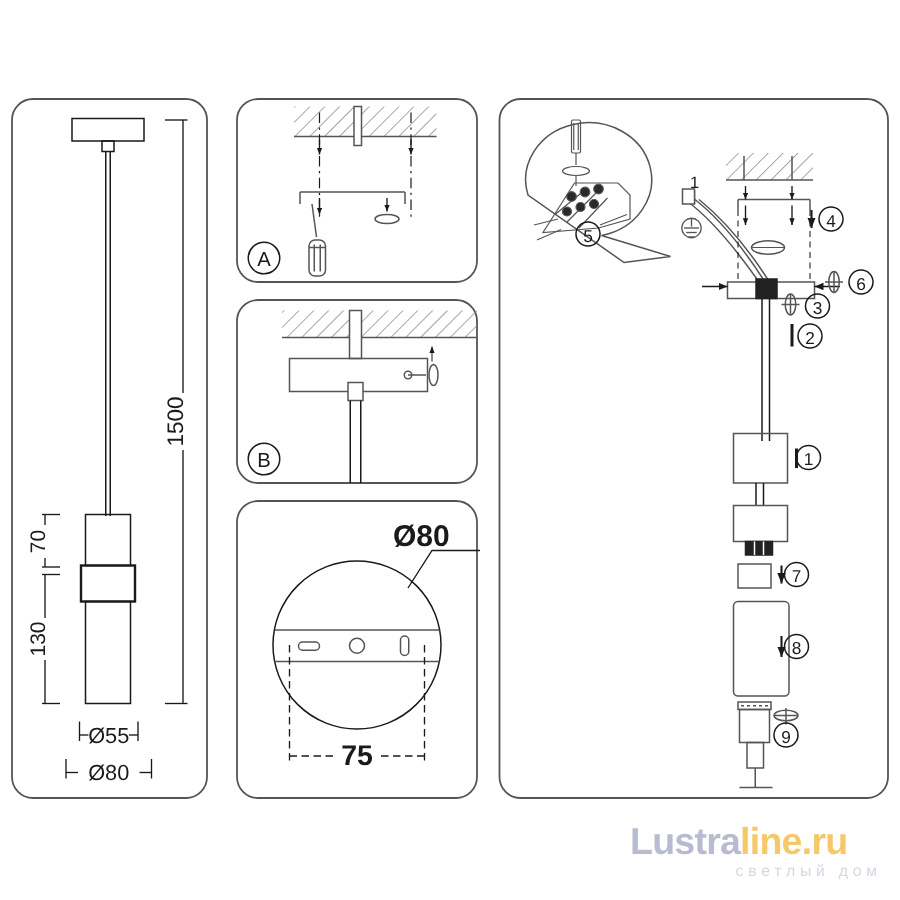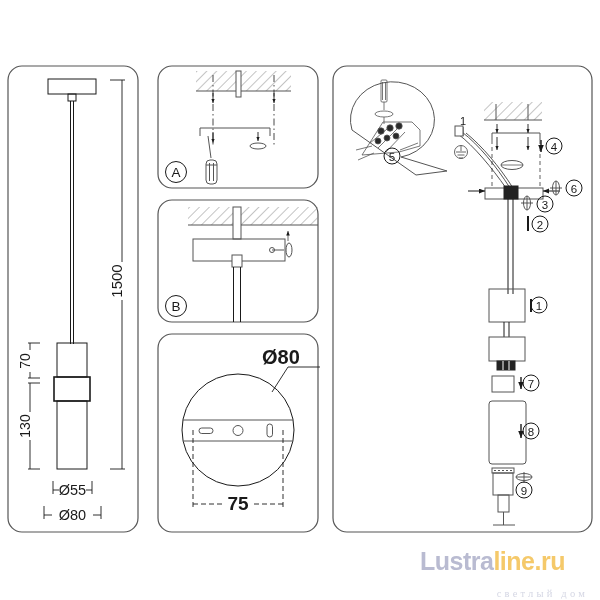--- a/index.html
+++ b/index.html
@@ -7,23 +7,23 @@
   body{width:600px;height:600px;overflow:hidden;
        font-family:"Liberation Sans","DejaVu Sans",sans-serif;}
   #root{position:relative;width:600px;height:600px;background:#fff;}
   svg{display:block;}
   .wm{position:absolute;left:420px;top:548px;width:170px;height:44px;
       user-select:none;}
   .wm-main{font-family:"Liberation Sans",sans-serif;font-weight:bold;
            font-size:25px;letter-spacing:-0.5px;line-height:27px;}
   .wm-a{color:#b9bbd1;}
   .wm-b{color:#f5c96a;}
-  .wm-sub{font-family:Liberation Serif, serif;font-size:10.5px;
+  .wm-sub{font-family:Liberation Sans, sans-serif;font-size:10.5px;
           letter-spacing:3.2px;color:#d5d7e4;text-align:right;
-          padding-right:2px;margin-top:13px;}
+          padding-right:2px;margin-top:0;}
 </style>
 </head>
 <body>
 
 <div id="root">
 
   <svg width="600" height="600" viewBox="0 0 600 600">
     <defs>
       <pattern id="hatch" width="7" height="7" patternTransform="rotate(45)" patternUnits="userSpaceOnUse">
         <line x1="0" y1="0" x2="0" y2="7" stroke="#8a8a8a" stroke-width="1"></line>

